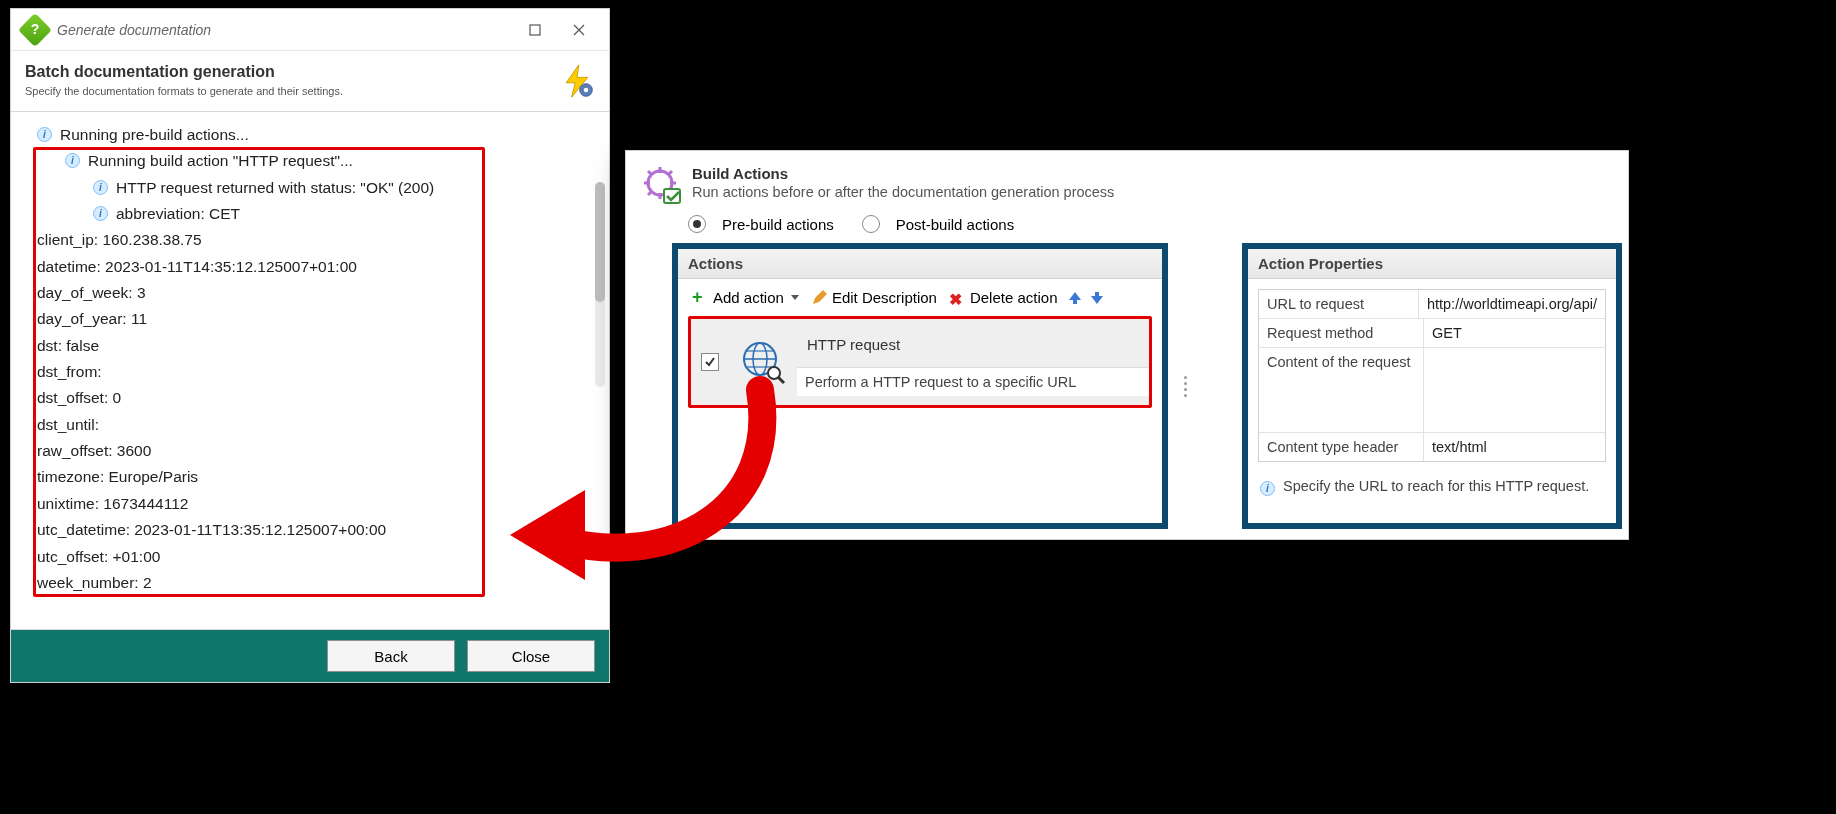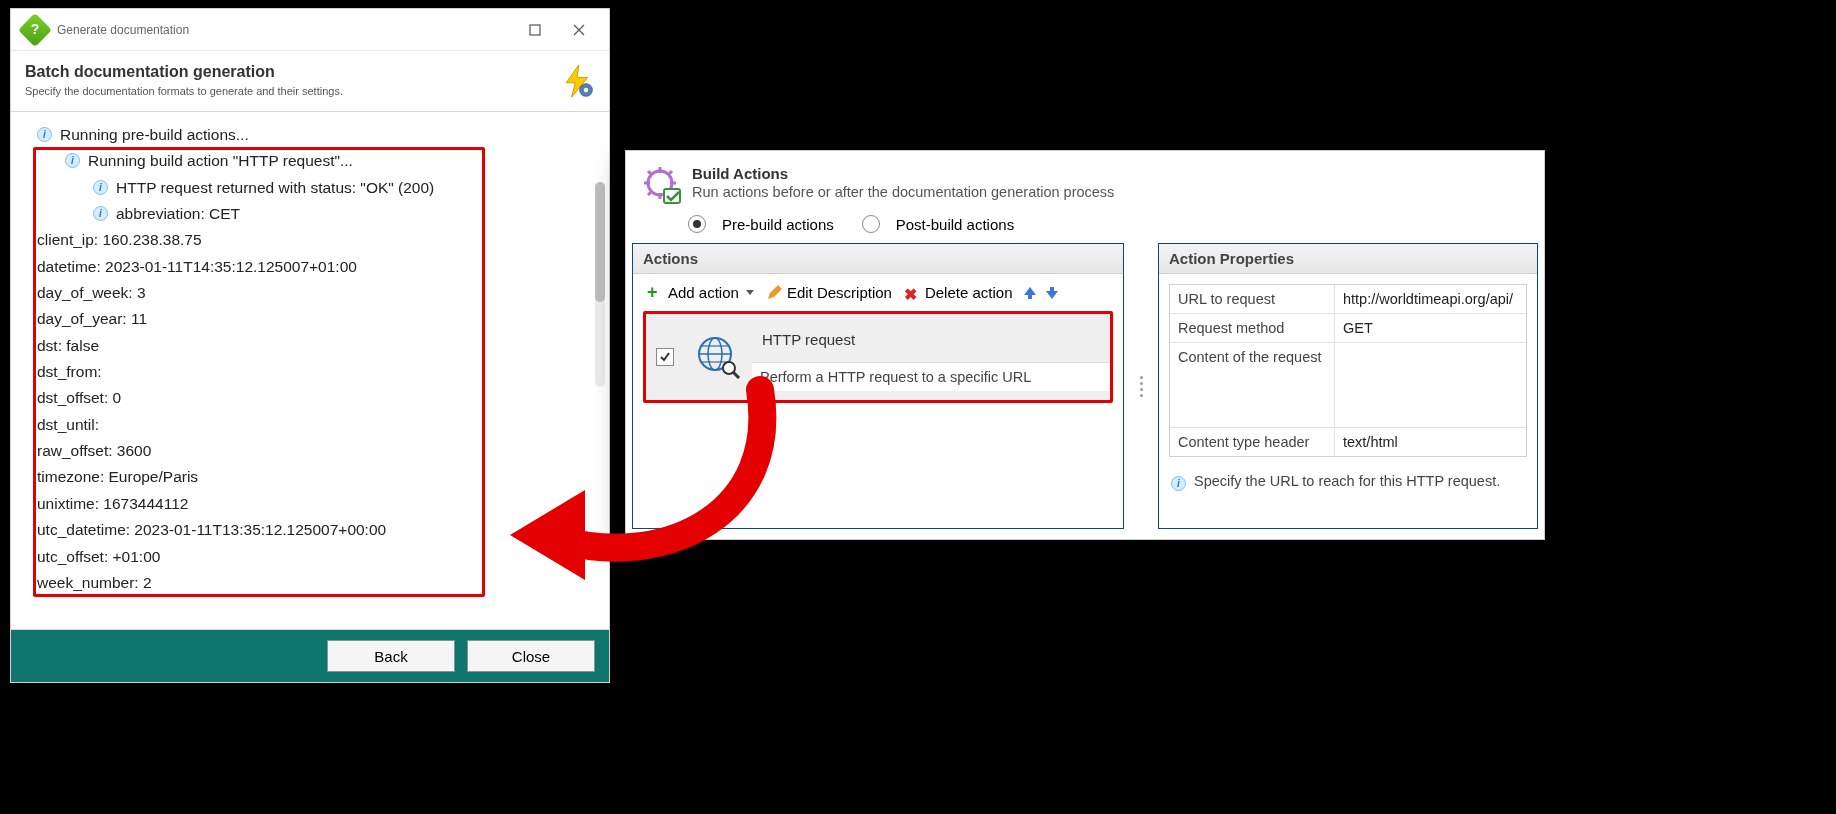--- a/index.html
+++ b/index.html
@@ -45,21 +45,21 @@
     position:absolute; inset:0;
     transform: rotate(45deg);
     background: linear-gradient(135deg,#7fce2b,#4aa10f);
     border-radius: 4px;
   }
   .titlebar .app-icon .q {
     position:absolute; left:50%; top:50%;
     transform: translate(-50%,-55%);
     color:#fff; font-weight:700; font-size:14px;
   }
-  .titlebar .title { flex:1; font-size:12px; }
+  .titlebar .title { flex:1; font-size:14px;font-style:italic; }
   .winbtn {
     width: 44px; height: 30px;
     display:flex; align-items:center; justify-content:center;
     color:#555;
   }
   .winbtn svg { width:12px; height:12px; stroke:#555; stroke-width:1.2; fill:none; }
 
   .banner {
     padding: 12px 14px;
     border-bottom: 1px solid #d8d8d8;
@@ -136,21 +136,21 @@
     border:1px solid #8f8f8f;
     background:#f5f5f5;
     display:flex; align-items:center; justify-content:center;
     font-size:15px;
   }
 
   
   .rpanel {
     position:absolute;
     left:625px; top:150px;
-    width:920px;
+    width:1004px;
     height:390px;
     background:#fff;
     border:1px solid #cfcfcf;
     box-shadow: 0 10px 26px rgba(0,0,0,.55);
     padding:10px 6px;
     display:flex;
     flex-direction:column;
   }
   .ba-head {
     display:flex; align-items:flex-start;
@@ -181,23 +181,24 @@
   .radio.checked .r::after {
     content:""; width:8px; height:8px; border-radius:50%;
     background:#333;
   }
 
   .cols {
     display:flex; gap:10px; flex:1; min-height:0;
     align-items:stretch;
   }
   .panel-box {
-    border:1px solid #0c4a6e;
+    border:6px solid #0c4a6e;
     display:flex; flex-direction:column;
     background:#fff;
+    margin-left:40px;
   }
   .panel-head {
     background:linear-gradient(#f3f3f3,#e7e7e7);
     border-bottom:1px solid #cfcfcf;
     padding:6px 10px;
     font-weight:700; color:#444;
   }
   .actions-col { flex:1; min-width:0; }
   .props-col  { width:380px; }
 

